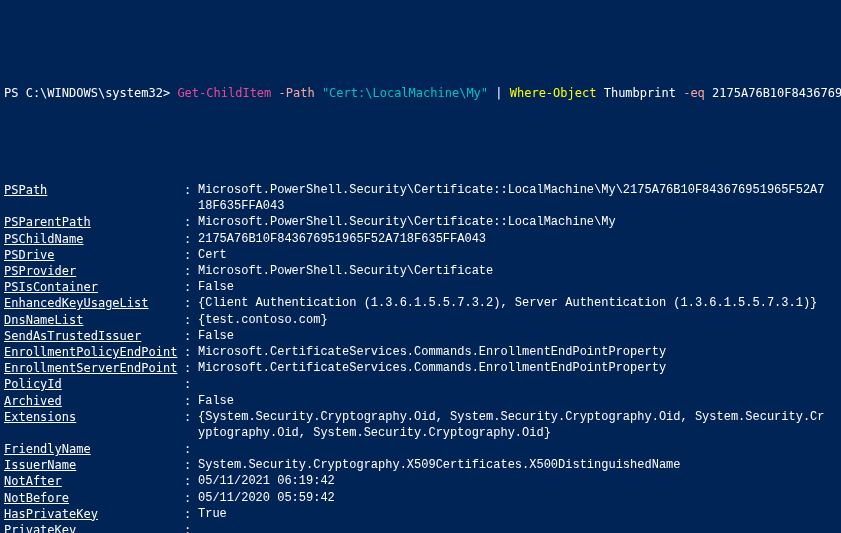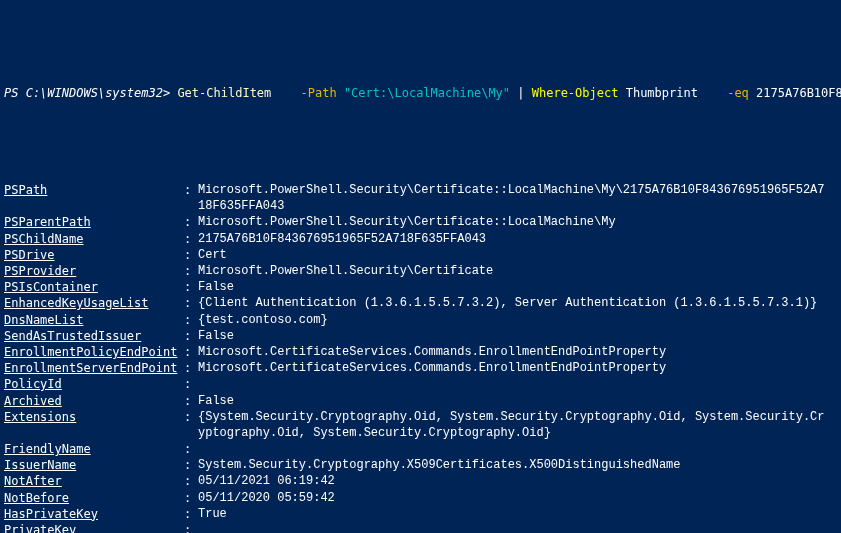--- a/index.html
+++ b/index.html
@@ -11,23 +11,23 @@
       font-size: 12px;
       line-height: 1.35;
       width: 841px;
       height: 533px;
       overflow: hidden;
       white-space: pre;
     }
     .terminal {
       padding: 4px 4px;
     }
-    .prompt { color: #ffffff; font-style: italic; }
-    .cmd-get { color: #fef9c3; }
-    .cmd-param { color: #eab308; padding-left: 22px; }
+    .prompt { color: #ffffff; }
+    .cmd-get { color: #ec4899; }
+    .cmd-param { color: #fca5a5; }
     .cmd-string { color: #00c3c3; }
     .cmd-where { color: #ffff00; }
     .cmd-white { color: #ffffff; }
     .prop-name { color: #ffffff; }
     .prop-colon { color: #ffffff; }
     .prop-value { color: #ffffff; }
     .row { display: block; }
     .label-col { display: inline-block; width: 180px; vertical-align: top; text-decoration: underline; }
     .sep-col { display: inline-block; width: 14px; vertical-align: top; }
     .val-col { display: inline-block; max-width: 630px; white-space: pre-wrap; vertical-align: top; word-break: break-all; font-family: Liberation Mono, monospace; }

